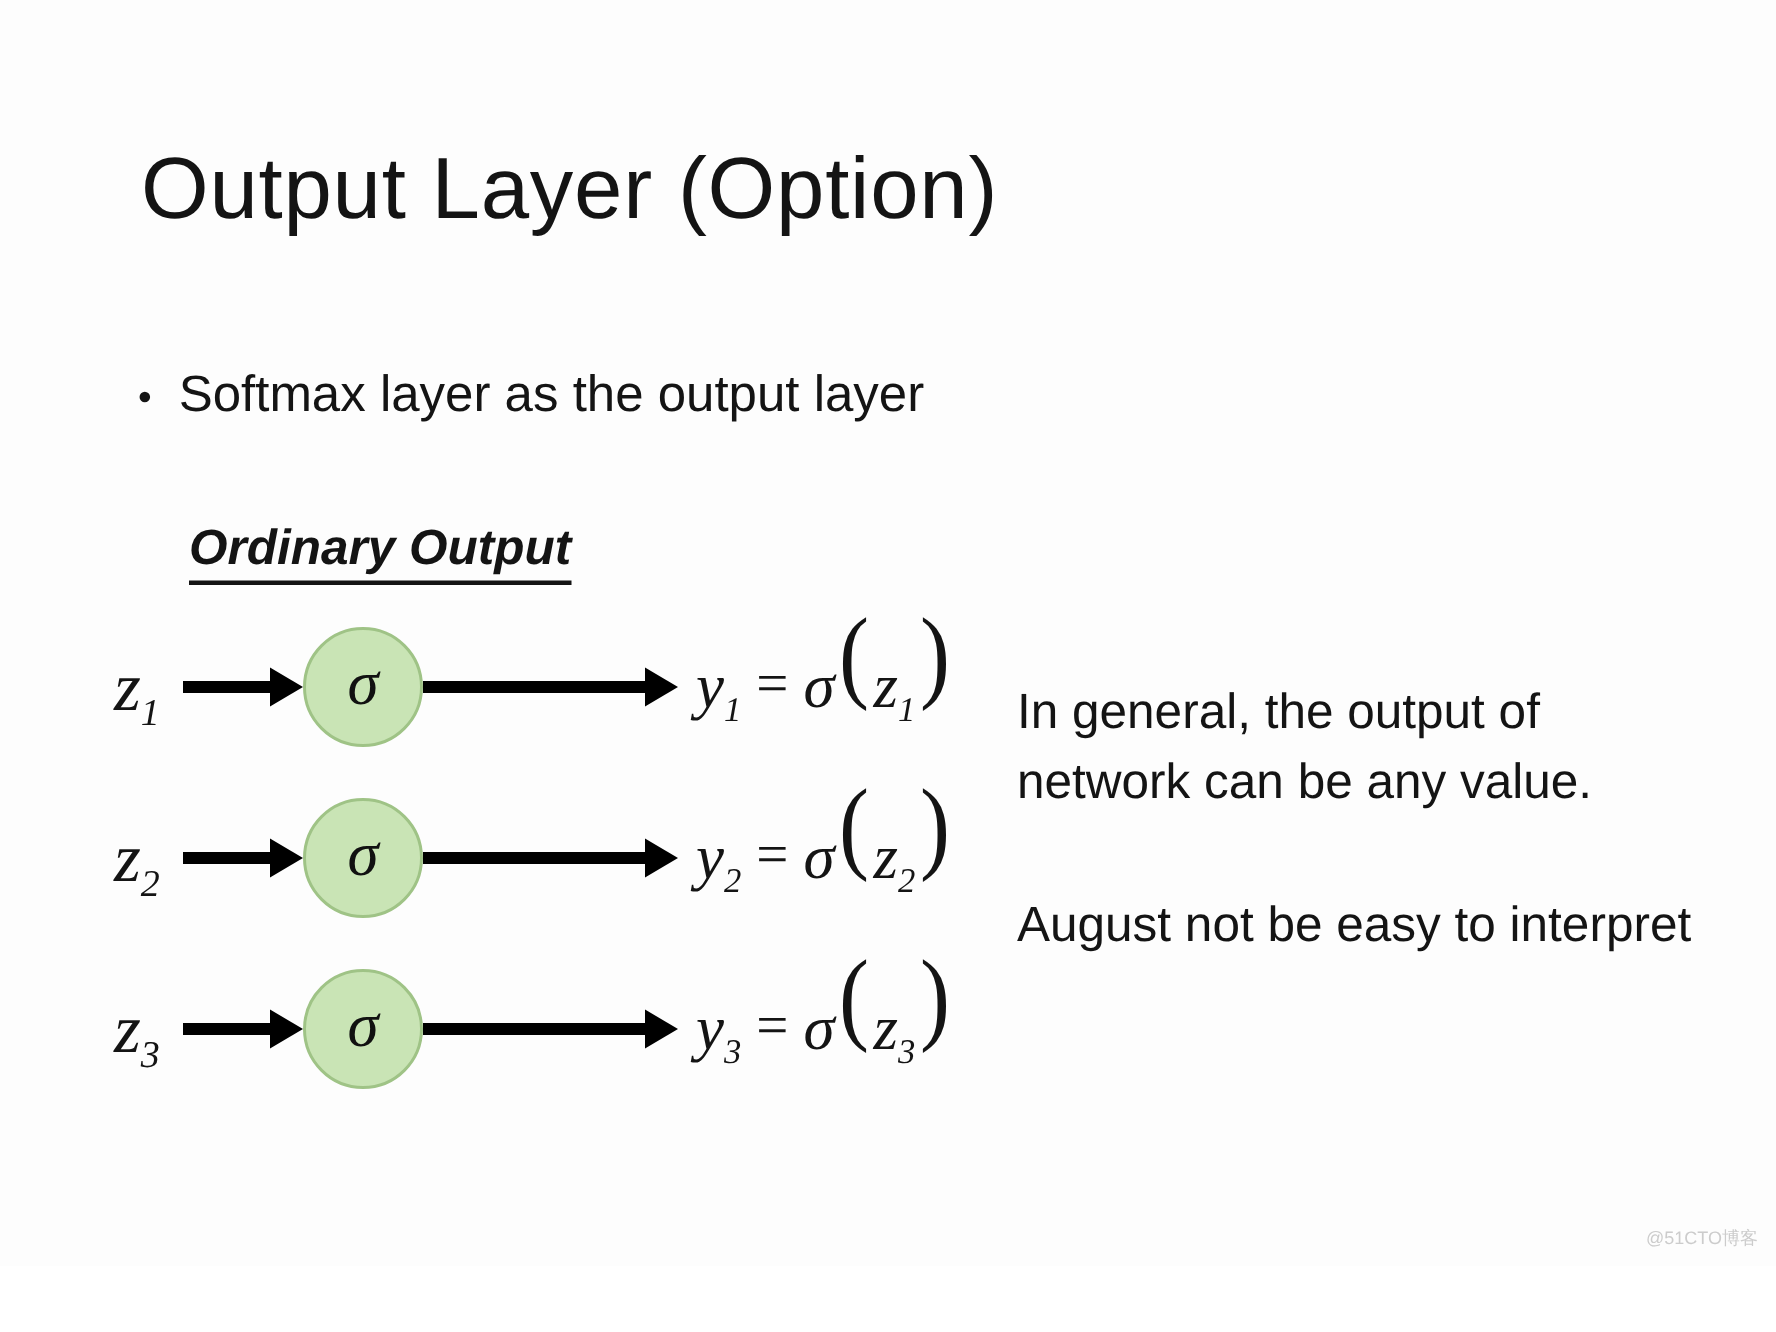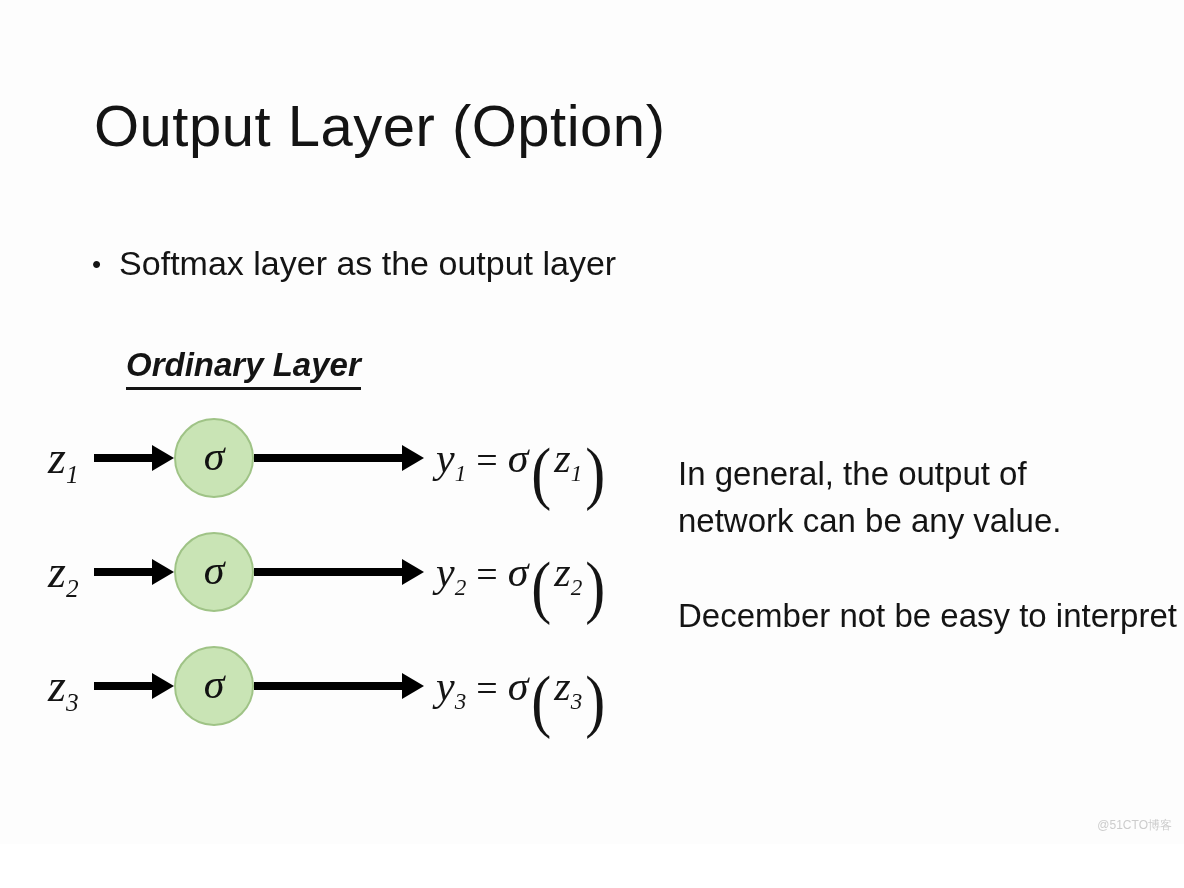--- a/index.html
+++ b/index.html
@@ -54,20 +54,21 @@
   .diagram {
     position: absolute;
     left: 48px;
     top: 406px;
   }
   .row {
     display: flex;
     align-items: center;
     height: 104px;
     margin-bottom: 10px;
+    margin-left: 28px;
   }
 
   .math {
     font-family: "Liberation Serif", serif;
     font-style: italic;
   }
   .zvar {
     width: 46px;
     font-size: 46px;
     line-height: 1;
@@ -118,21 +119,21 @@
     padding-bottom: 4px;
   }
 
   .equation {
     margin-left: 12px;
     font-family: "Liberation Serif", serif;
     font-style: italic;
     font-size: 42px;
     white-space: nowrap;
     display: flex;
-    align-items: flex-end;
+    align-items: flex-start;
     line-height: 1;
   }
   .equation .eq-sign {
     font-style: normal;
     margin: 0 10px;
     font-size: 38px;
   }
   .paren {
     font-style: normal;
     font-weight: 300;
@@ -168,21 +169,21 @@
 
 <div class="slide">
 
   <div class="title">Output Layer (Option)</div>
 
   <div class="bullet-row">
     <span class="bullet-dot">•</span>
     <span>Softmax layer as the output layer</span>
   </div>
 
-  <div class="diagram-heading">Ordinary Layer</div>
+  <div class="diagram-heading">Ordinary Output</div>
 
   <div class="diagram">
 
     <div class="row">
       <span class="zvar math"><span>z</span><sub>1</sub></span>
       <span class="arrow arrow-in">
           <span class="shaft"></span>
           <span class="head"></span>
         </span>
       <span class="node">
@@ -245,18 +246,18 @@
         <span class="paren">(</span>
         <span><span>z</span><sub>3</sub></span>
         <span class="paren">)</span>
       </span>
     </div>
 
   </div>
 
   <div class="notes">
     <p>In general, the output of network can be any value.</p>
-    <p>December not be easy to interpret</p>
+    <p>August not be easy to interpret</p>
   </div>
 
   <div class="watermark">@51CTO博客</div>
 
 </div>
 
 </body></html>

